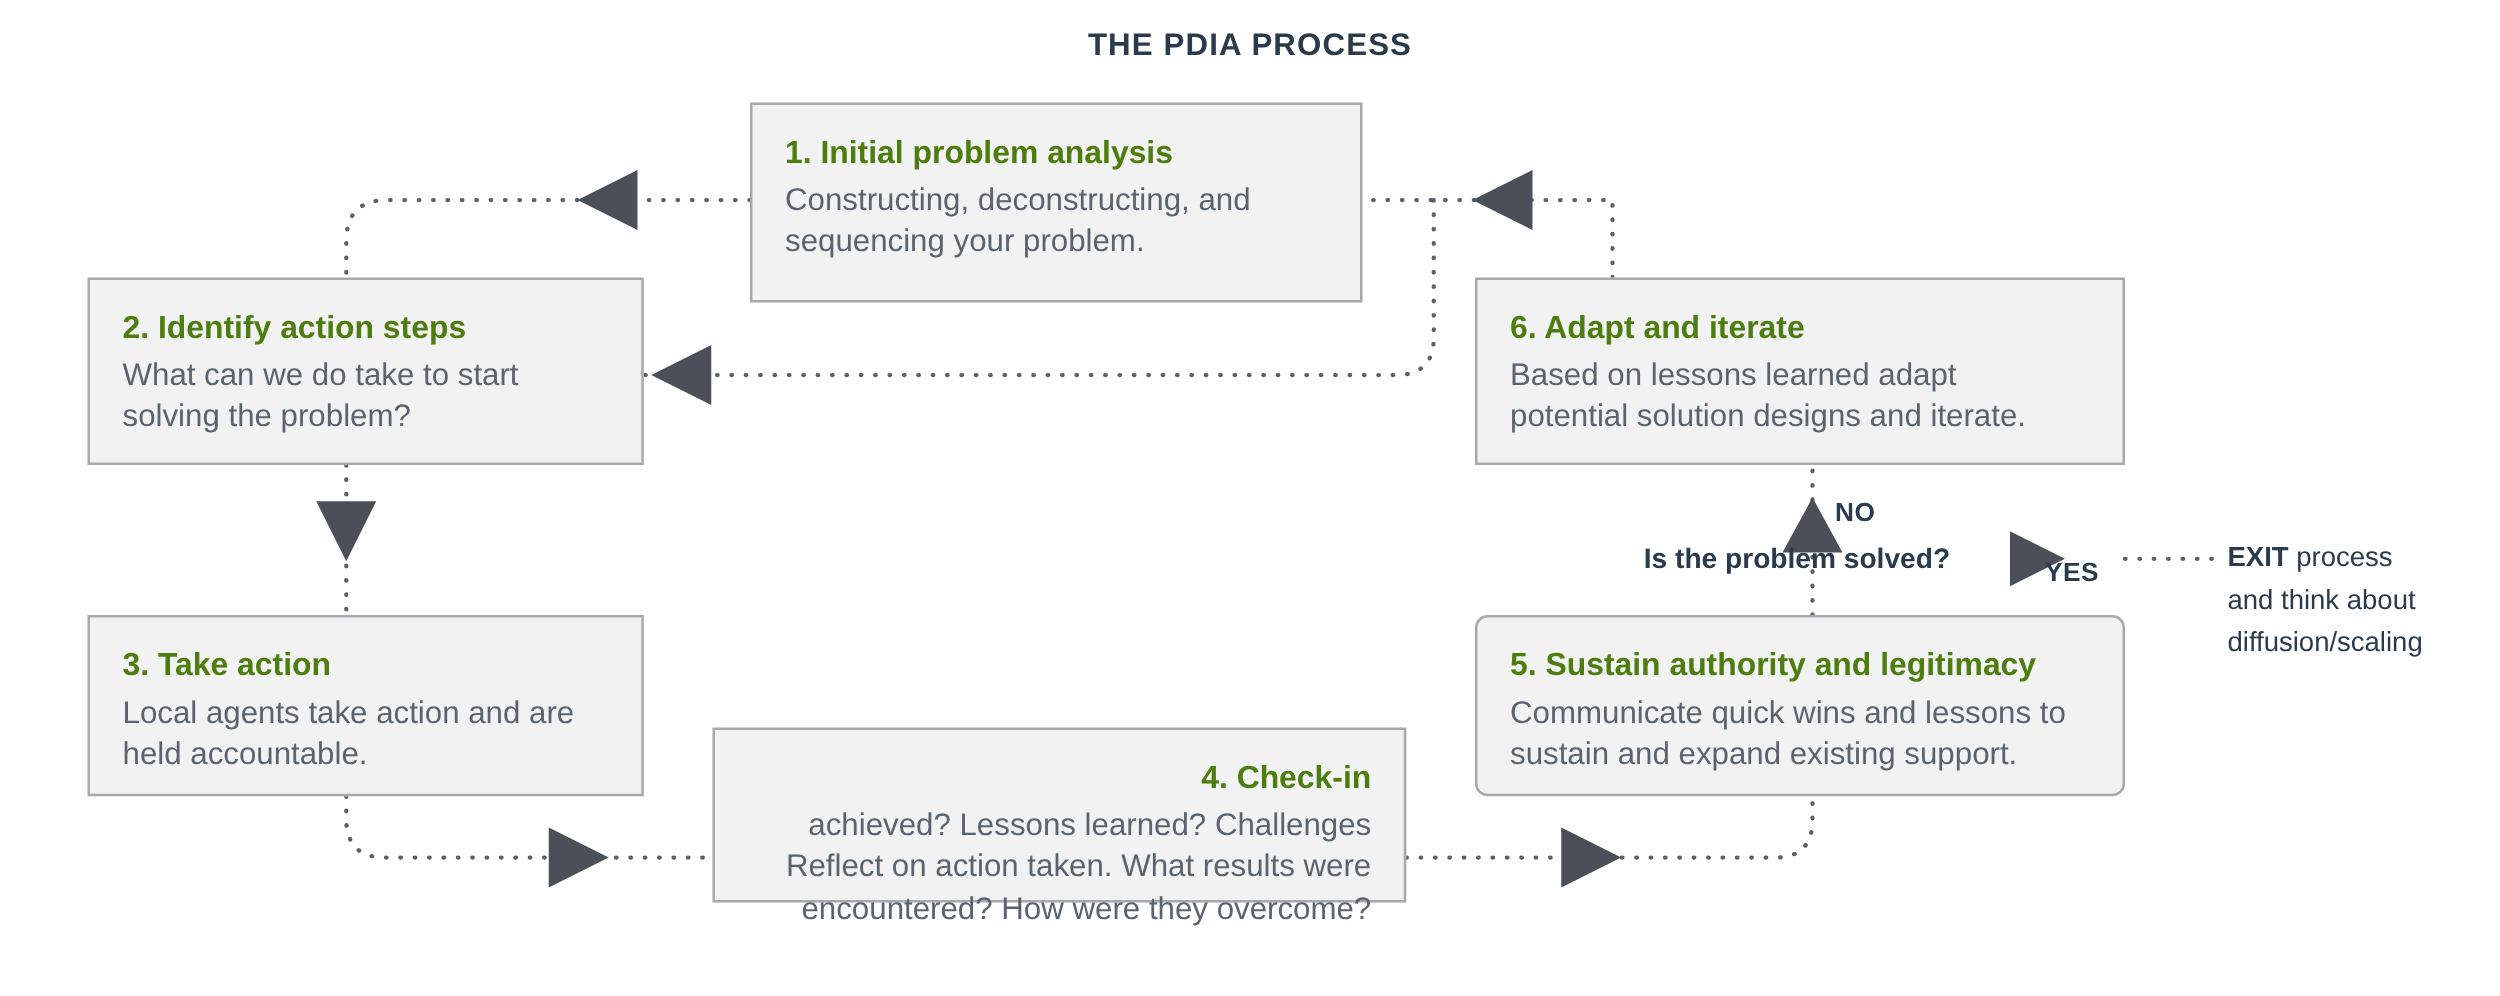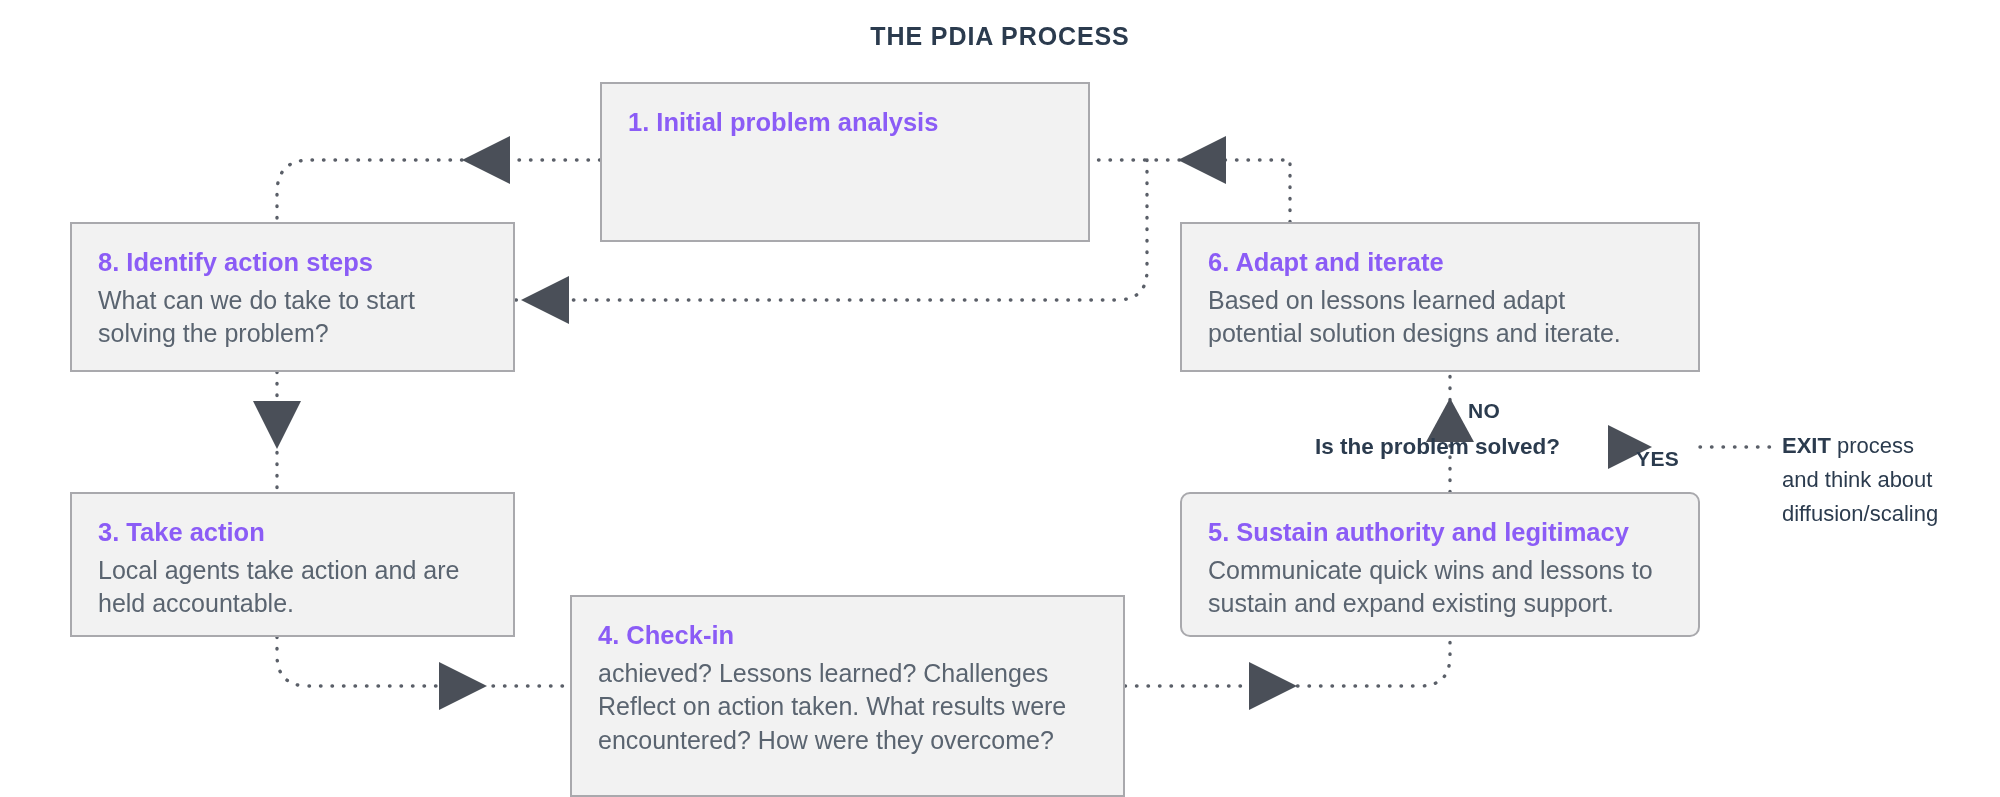--- a/index.html
+++ b/index.html
@@ -40,21 +40,21 @@
     font-family: "Liberation Sans", sans-serif;
   }
   .pdia-box {
     position: absolute;
     box-sizing: border-box;
     background: #f2f2f2;
     border: 2px solid #a9a9ad;
     padding: 22px 26px 18px 26px;
   }
   .box-title {
-    color: #8b5cf6;
+    color: #4d7c0f;
     font-weight: bold;
     font-size: 25.5px;
     line-height: 1.28;
     margin: 0 0 5px 0;
     font-family: "Liberation Sans", sans-serif;
     white-space: nowrap;
   }
   .box-body {
     color: #5a6470;
     font-size: 25px;
@@ -137,39 +137,43 @@
       <polygon points="277,449 253,401 301,401"></polygon>
       <polygon points="487,686 439,662 439,710"></polygon>
       <polygon points="1297,686 1249,662 1249,710"></polygon>
       <polygon points="1450,398 1426,442 1474,442"></polygon>
       <polygon points="1652,447 1608,425 1608,469"></polygon>
     </g>
   </svg>
 
   <div class="pdia-box" style="left:600px; top:82px; width:490px; height:160px;">
     <p class="box-title">1. Initial problem analysis</p>
+    <p class="box-body">
+      <span>Constructing, deconstructing, and</span>
+      <span>sequencing your problem.</span>
+    </p>
   </div>
 
   <div class="pdia-box" style="left:70px; top:222px; width:445px; height:150px;">
-    <p class="box-title">8. Identify action steps</p>
+    <p class="box-title">2. Identify action steps</p>
     <p class="box-body">
       <span>What can we do take to start</span>
       <span>solving the problem?</span>
     </p>
   </div>
 
   <div class="pdia-box" style="left:70px; top:492px; width:445px; height:145px;">
     <p class="box-title">3. Take action</p>
     <p class="box-body">
       <span>Local agents take action and are</span>
       <span>held accountable.</span>
     </p>
   </div>
 
-  <div class="pdia-box" style="left:570px; top:595px; width:555px; height:202px;">
+  <div class="pdia-box" style="left:570px; top:582px; width:555px; height:140px;text-align:right;">
     <p class="box-title">4. Check-in</p>
     <p class="box-body">
       <span>achieved? Lessons learned? Challenges</span>
       <span>Reflect on action taken. What results were</span>
       <span>encountered? How were they overcome?</span>
     </p>
   </div>
 
   <div class="pdia-box" style="left:1180px; top:492px; width:520px; height:145px;border-radius:10px;">
     <p class="box-title">5. Sustain authority and legitimacy</p>

